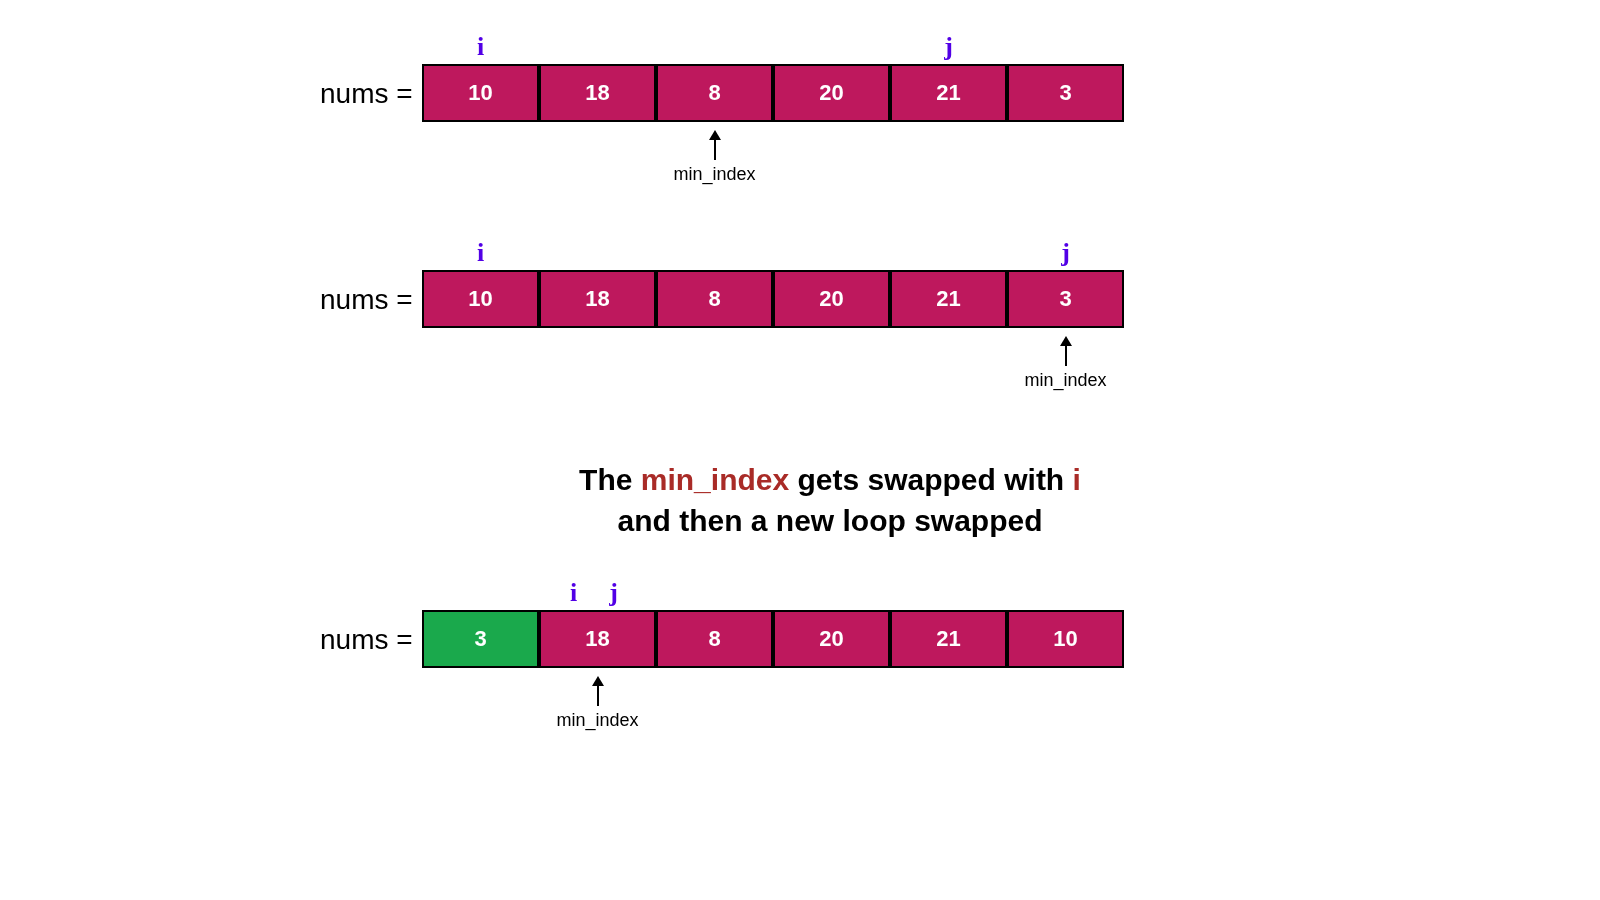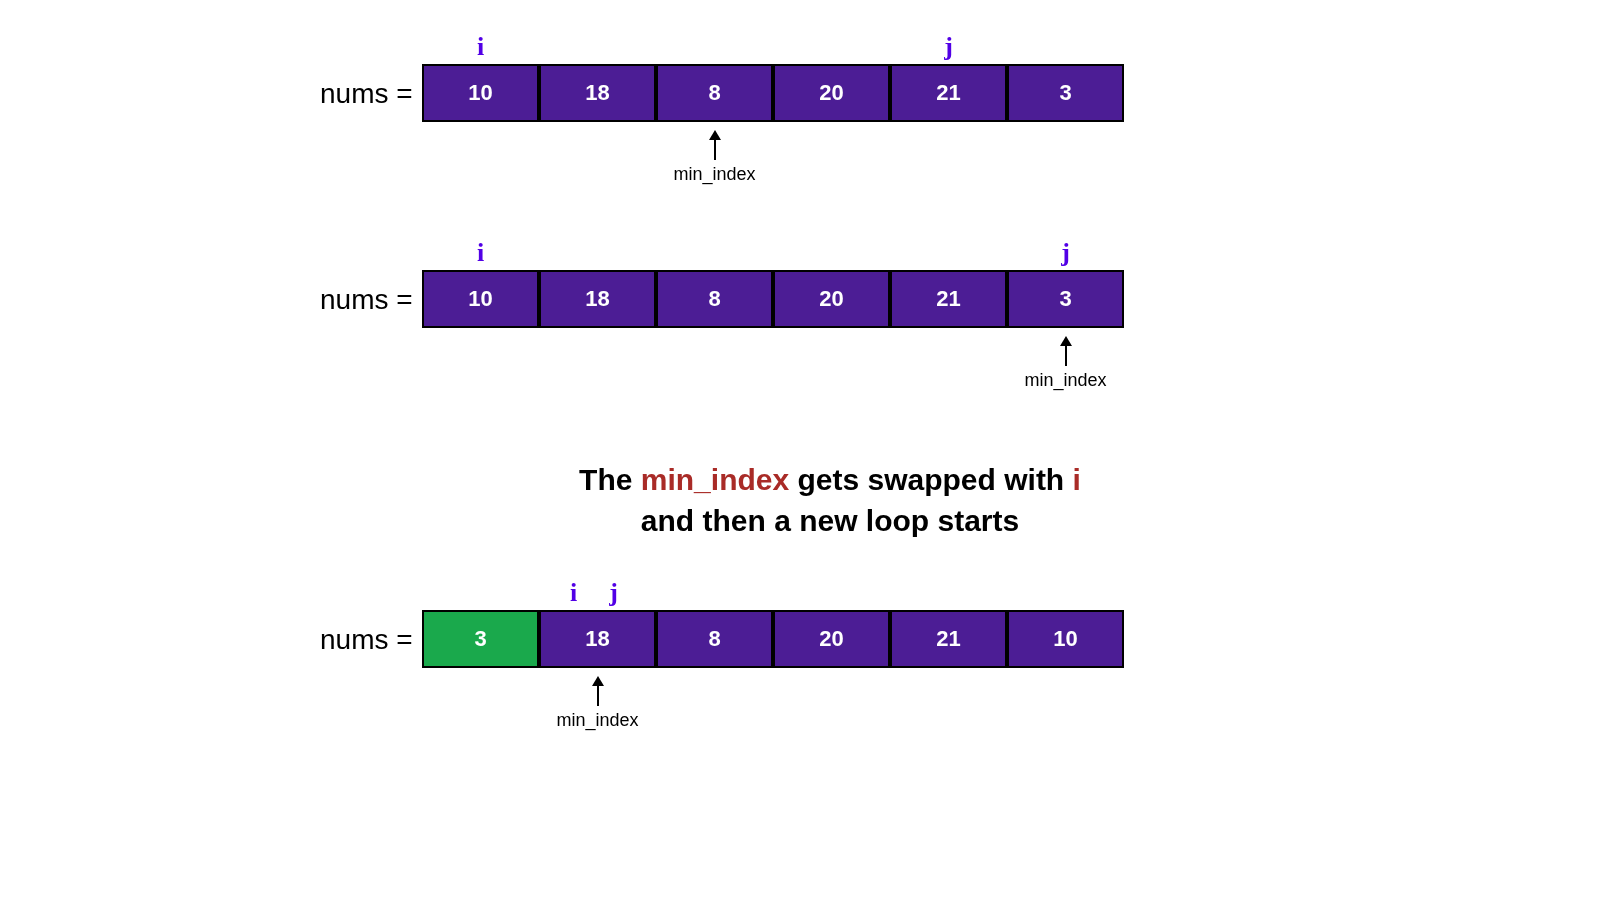--- a/index.html
+++ b/index.html
@@ -34,21 +34,21 @@
     height: 58px;
     border: 2px solid #000;
     box-sizing: border-box;
     display: flex;
     align-items: center;
     justify-content: center;
     font-weight: 700;
     font-size: 22px;
     color: #fff;
   }
-  .cell.red   { background: #4c1d95; }
+  .cell.red   { background: #be185d; }
   .cell.green { background: #1aa94c; }
 
   .ptr {
     position: absolute;
     font-family: Georgia, "Times New Roman", serif;
     font-weight: 700;
     font-size: 26px;
     color: #5200e6;
     text-align: center;
   }
@@ -153,21 +153,21 @@
     <div class="cell red" style="left:calc(var(--arr-left) + 5*var(--cell-w)); top:32px; width:var(--cell-w);">
         <span>3</span>
       </div>
 
     <div class="arrow" style="left:calc(var(--arr-left) + 5*var(--cell-w) + var(--cell-w)/2 - 1px); top:100px; height:28px;"></div>
     <span class="min-label" style="left:calc(var(--arr-left) + 5*var(--cell-w)); width:var(--cell-w); top:132px;">min_index</span>
   </div>
 
   <div class="sentence" style="top:460px;">
     <span>The </span><span class="hl">min_index</span><span> gets swapped with </span><span class="hl">i</span><br>
-    <span>and then a new loop starts</span>
+    <span>and then a new loop swapped</span>
   </div>
 
   <div class="array-row" style="top:578px;">
 
     <span class="ptr" style="left:calc(var(--arr-left) + 1*var(--cell-w) + var(--cell-w)/2 - 36px); width:24px; top:0;">i</span>
     <span class="ptr" style="left:calc(var(--arr-left) + 1*var(--cell-w) + var(--cell-w)/2 + 4px); width:24px; top:0;">j</span>
 
     <span class="nums-label" style="left:320px; top:46px;">nums =</span>
 
     <div class="cell green" style="left:calc(var(--arr-left) + 0*var(--cell-w)); top:32px; width:var(--cell-w);">

